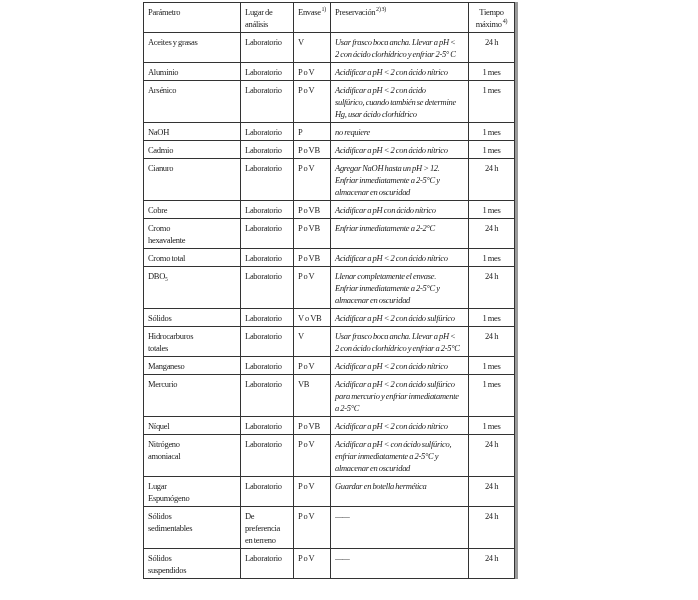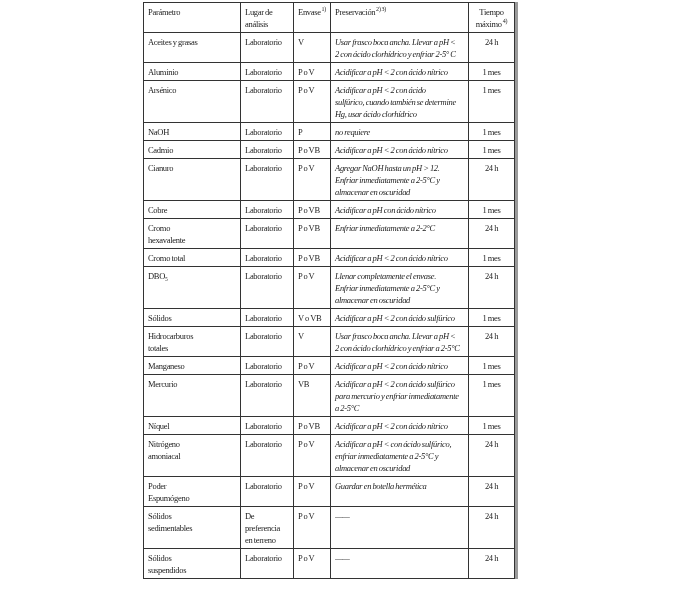--- a/index.html
+++ b/index.html
@@ -191,21 +191,21 @@
           <td class="col-parametro">Nitrógeno
 amoniacal</td>
           <td class="col-lugar">Laboratorio</td>
           <td class="col-envase">P o V</td>
           <td class="col-preservacion">Acidificar a pH &lt; con ácido sulfúrico,
 enfriar inmediatamente a 2-5°C y
 almacenar en oscuridad</td>
           <td class="col-tiempo">24 h</td>
         </tr>
         <tr>
-          <td class="col-parametro">Poder
+          <td class="col-parametro">Lugar
 Espumógeno</td>
           <td class="col-lugar">Laboratorio</td>
           <td class="col-envase">P o V</td>
           <td class="col-preservacion">Guardar en botella hermética</td>
           <td class="col-tiempo">24 h</td>
         </tr>
         <tr>
           <td class="col-parametro">Sólidos
 sedimentables</td>
           <td class="col-lugar">De

